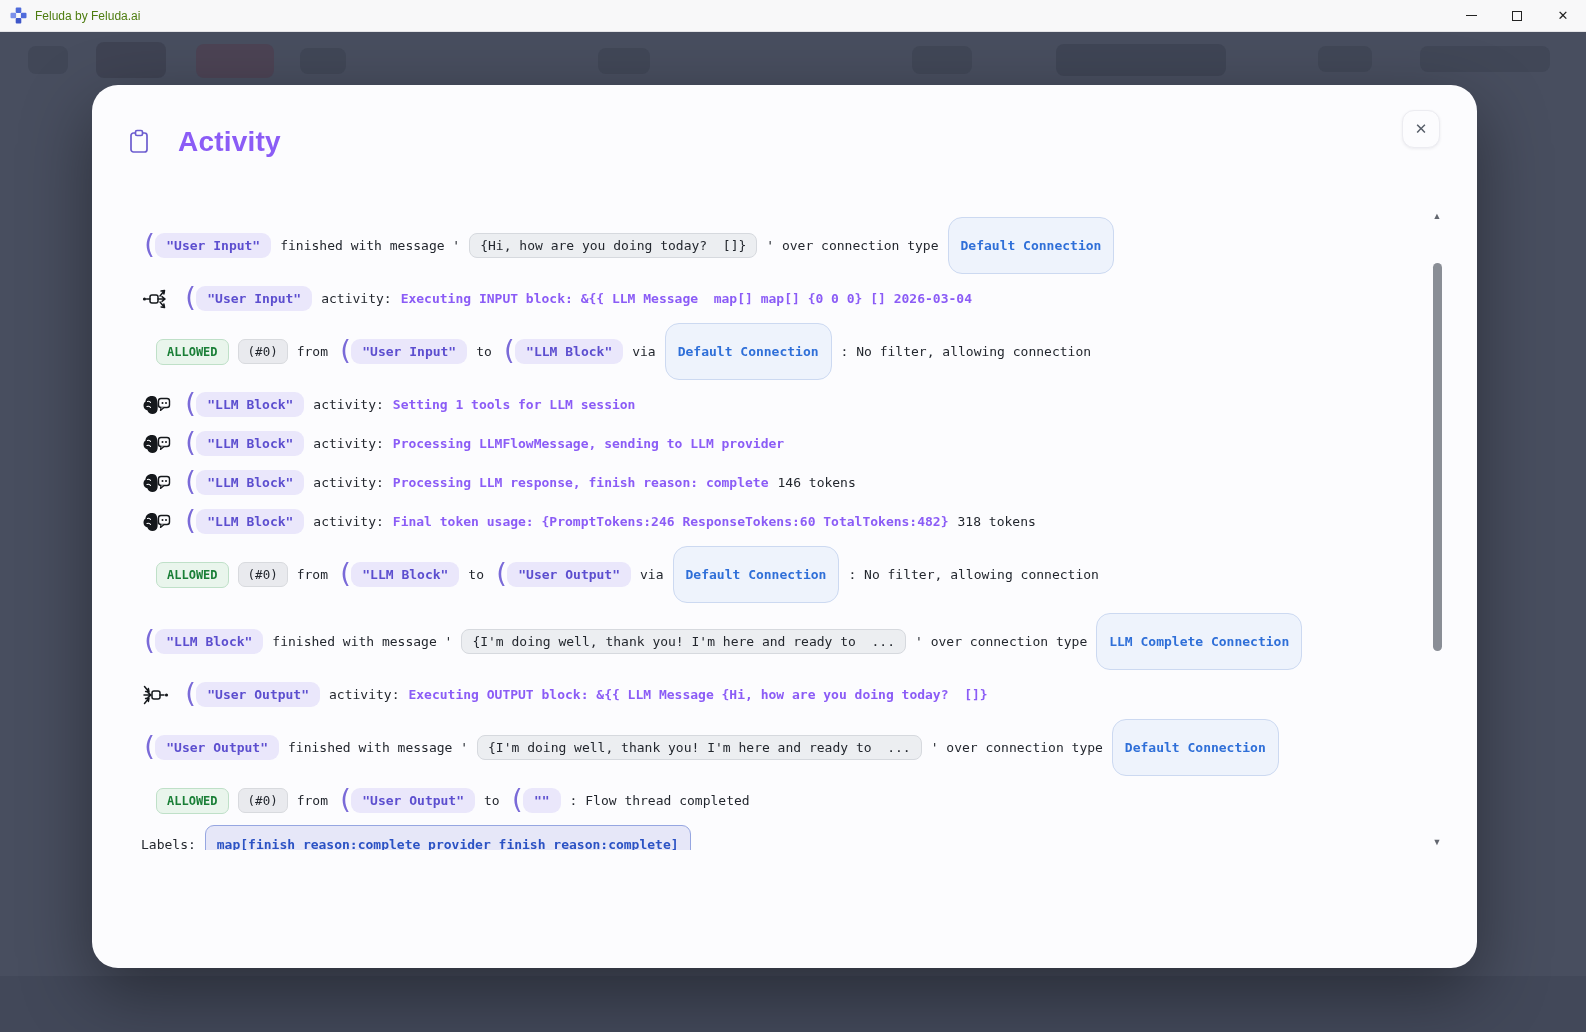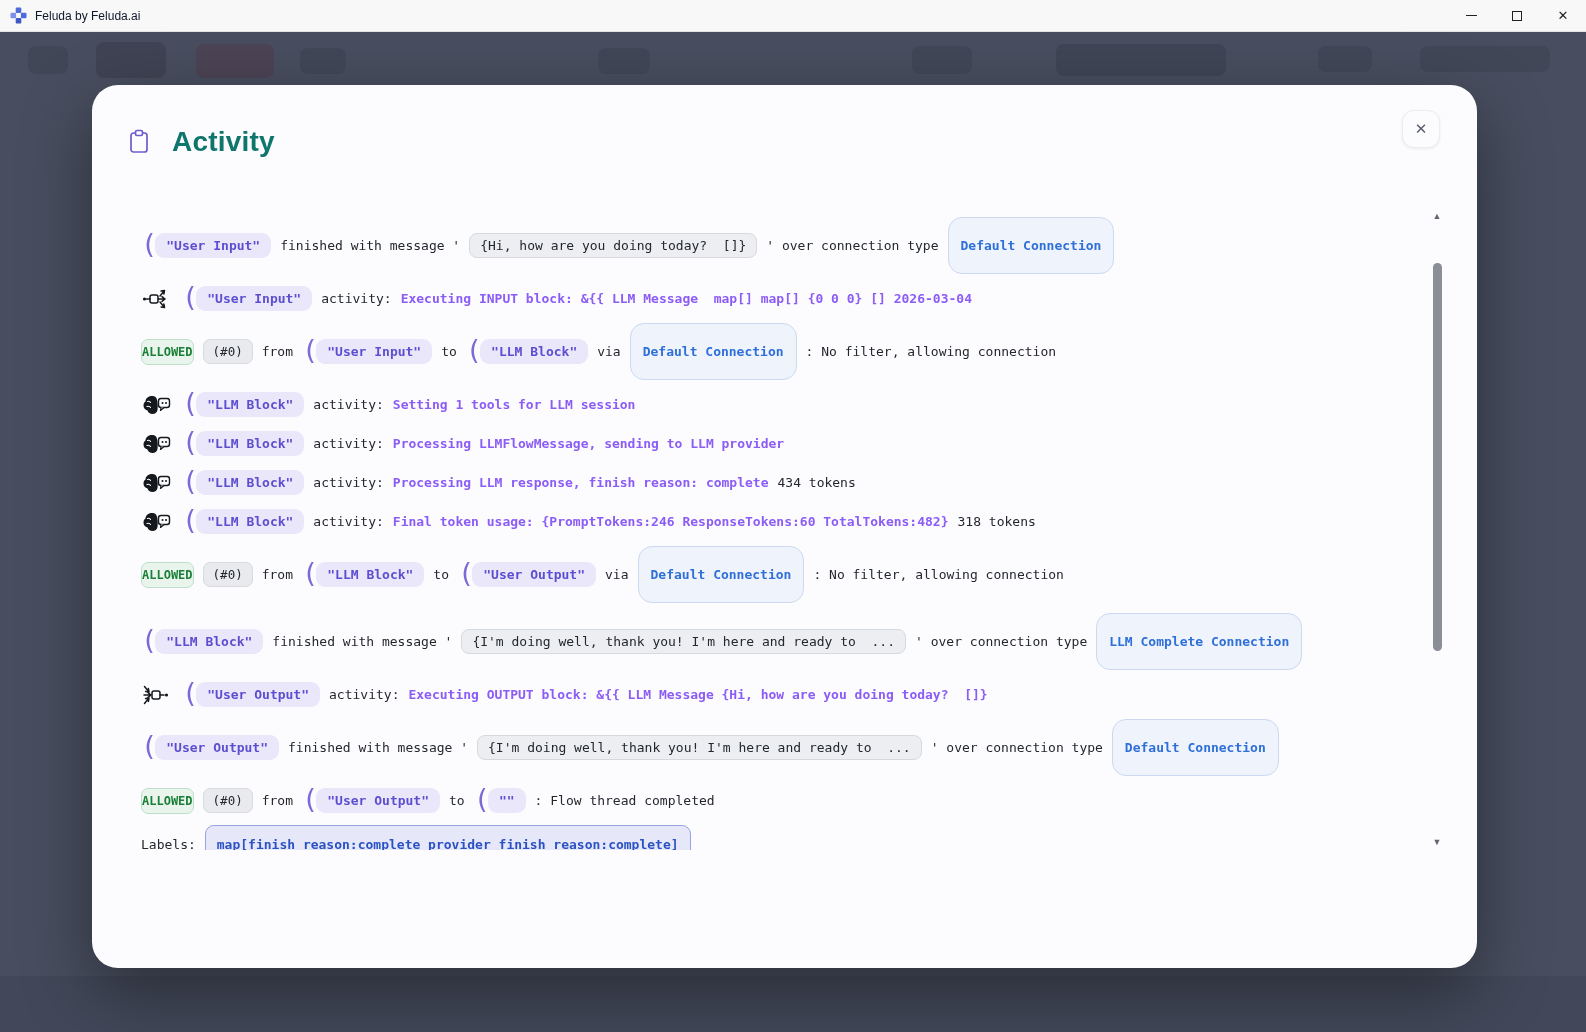--- a/index.html
+++ b/index.html
@@ -9,21 +9,21 @@
     background:#484e5f; font-family:"Liberation Sans", sans-serif;
   }
 
   
   .titlebar {
     position:absolute; top:0; left:0; width:100%; height:32px;
     background:#f8f8f9; display:flex; align-items:center;
     border-bottom:1px solid #e4e4e7;
   }
   .app-icon { margin:0 8px 0 10px; display:flex; align-items:center; }
-  .app-title { font-size:12px; color:#0f172a; }
+  .app-title { font-size:12px; color:#4d7c0f; }
   .win-controls { margin-left:auto; display:flex; height:100%; }
   .win-btn {
     width:46px; height:100%; display:flex; align-items:center; justify-content:center;
     color:#222; cursor:default;
   }
   .min-glyph { display:block; width:11px; height:1px; background:#222; }
   .max-glyph { display:block; width:10px; height:10px; border:1px solid #222; }
   .x-glyph { font-size:13px; color:#222; line-height:1; }
 
   
@@ -41,21 +41,21 @@
   .gbottom { left:0; top:944px; width:100%; height:56px; border-radius:0; background:rgba(20,24,36,0.10); }
 
   
   .modal {
     position:absolute; left:92px; top:85px; width:1385px; height:883px;
     background:#fcfcfe; border-radius:26px;
     box-shadow:0 24px 70px rgba(0,0,0,0.40);
   }
   .modal-header { position:relative; height:88px; padding:26px 36px 0 36px;
     display:flex; align-items:center; gap:10px; }
-  .modal-title { margin:12px; font-size:28px; font-weight:600; color:#0f766e; letter-spacing:0.2px; }
+  .modal-title { margin:18px; font-size:28px; font-weight:600; color:#8b5cf6; letter-spacing:0.2px; }
   .clip-icon { display:flex; align-items:center; }
   .modal-close {
     position:absolute; right:37px; top:25px; width:38px; height:38px;
     background:#fcfcfe; border:1px solid #ececf1; border-radius:12px;
     box-shadow:0 1px 3px rgba(40,40,70,0.08);
     display:flex; align-items:center; justify-content:center;
     font-size:15px; color:#565d68; cursor:pointer; padding:0;
   }
 
   
@@ -79,21 +79,21 @@
   .pill-msg {
     font-family:"DejaVu Sans Mono", monospace; font-size:13px; color:#23272e;
     background:#eceef1; border:1px solid #d6d9de; padding:4px 10px; border-radius:8px;
   }
   .pill-conn {
     font-family:"DejaVu Sans Mono", monospace; font-size:13px; font-weight:bold; color:#2f6fd8;
     background:#eef3fc; border:1px solid #ccd9f1; padding:20px 12px; border-radius:14px;
   }
   .pill-allowed {
     font-family:"DejaVu Sans Mono", monospace; font-size:12px; font-weight:bold; color:#1a7f37;
-    background:#e9f5ec; border:1px solid #bfe0c8; padding:5px 0; border-radius:7px;
+    background:#e9f5ec; border:1px solid #bfe0c8; padding:5px 10px; border-radius:7px;margin-left:15px;
   }
   .pill-num {
     font-family:"DejaVu Sans Mono", monospace; font-size:12.5px; color:#23272e;
     background:#e9eaee; border:1px solid #d8dade; padding:4px 9px; border-radius:7px;
   }
   .pill-labels {
     font-family:"DejaVu Sans Mono", monospace; font-size:13px; font-weight:bold; color:#2b52c4;
     background:#e6e7f8; border:1px solid #96a6e1; padding:11px 11px; border-radius:9px;
   }
   .licon { display:inline-flex; align-items:center; width:32px; justify-content:center; }
@@ -243,21 +243,21 @@
           <path d="M5.5 8.5 C7 8 8 8.5 8.5 9.5 M5 13.5 C6.5 13 8 13.5 8.5 14.5" stroke="#fcfcfe" stroke-width="1.1" fill="none" stroke-linecap="round"></path>
           <rect x="16.5" y="5.5" width="11" height="9" rx="2.5" fill="#fcfcfe" stroke="#15181c" stroke-width="1.4"></rect>
           <path d="M19 14.5 L18.5 17.5 L22 14.5" fill="#fcfcfe" stroke="#15181c" stroke-width="1.2" stroke-linejoin="round"></path>
           <circle cx="20.5" cy="10" r="1" fill="#15181c"></circle>
           <circle cx="24" cy="10" r="1" fill="#15181c"></circle>
         </svg>
       </span>
       <span class="blockref"><span class="paren">(</span><span class="badge">"LLM Block"</span></span>
       <span class="t">activity:</span>
       <span class="teal">Processing LLM response, finish reason: complete</span>
-      <span class="t">434 tokens</span>
+      <span class="t">146 tokens</span>
     </div>
 
     <div class="line">
       <span class="licon">
         <svg width="30" height="24" viewBox="0 0 30 24">
           <path d="M10 3 C6 3 3.5 5.5 3.5 8.5 C2 9.5 1.5 11 1.5 12.5 C1.5 15 3 17 5.5 17.5 C6 19.5 8 21 10.5 21 C13 21 15 19.5 15.5 17 C16 14 16 6 13.5 4 C12.5 3.2 11.2 3 10 3 Z" fill="#15181c"></path>
           <path d="M5.5 8.5 C7 8 8 8.5 8.5 9.5 M5 13.5 C6.5 13 8 13.5 8.5 14.5" stroke="#fcfcfe" stroke-width="1.1" fill="none" stroke-linecap="round"></path>
           <rect x="16.5" y="5.5" width="11" height="9" rx="2.5" fill="#fcfcfe" stroke="#15181c" stroke-width="1.4"></rect>
           <path d="M19 14.5 L18.5 17.5 L22 14.5" fill="#fcfcfe" stroke="#15181c" stroke-width="1.2" stroke-linejoin="round"></path>
           <circle cx="20.5" cy="10" r="1" fill="#15181c"></circle>

